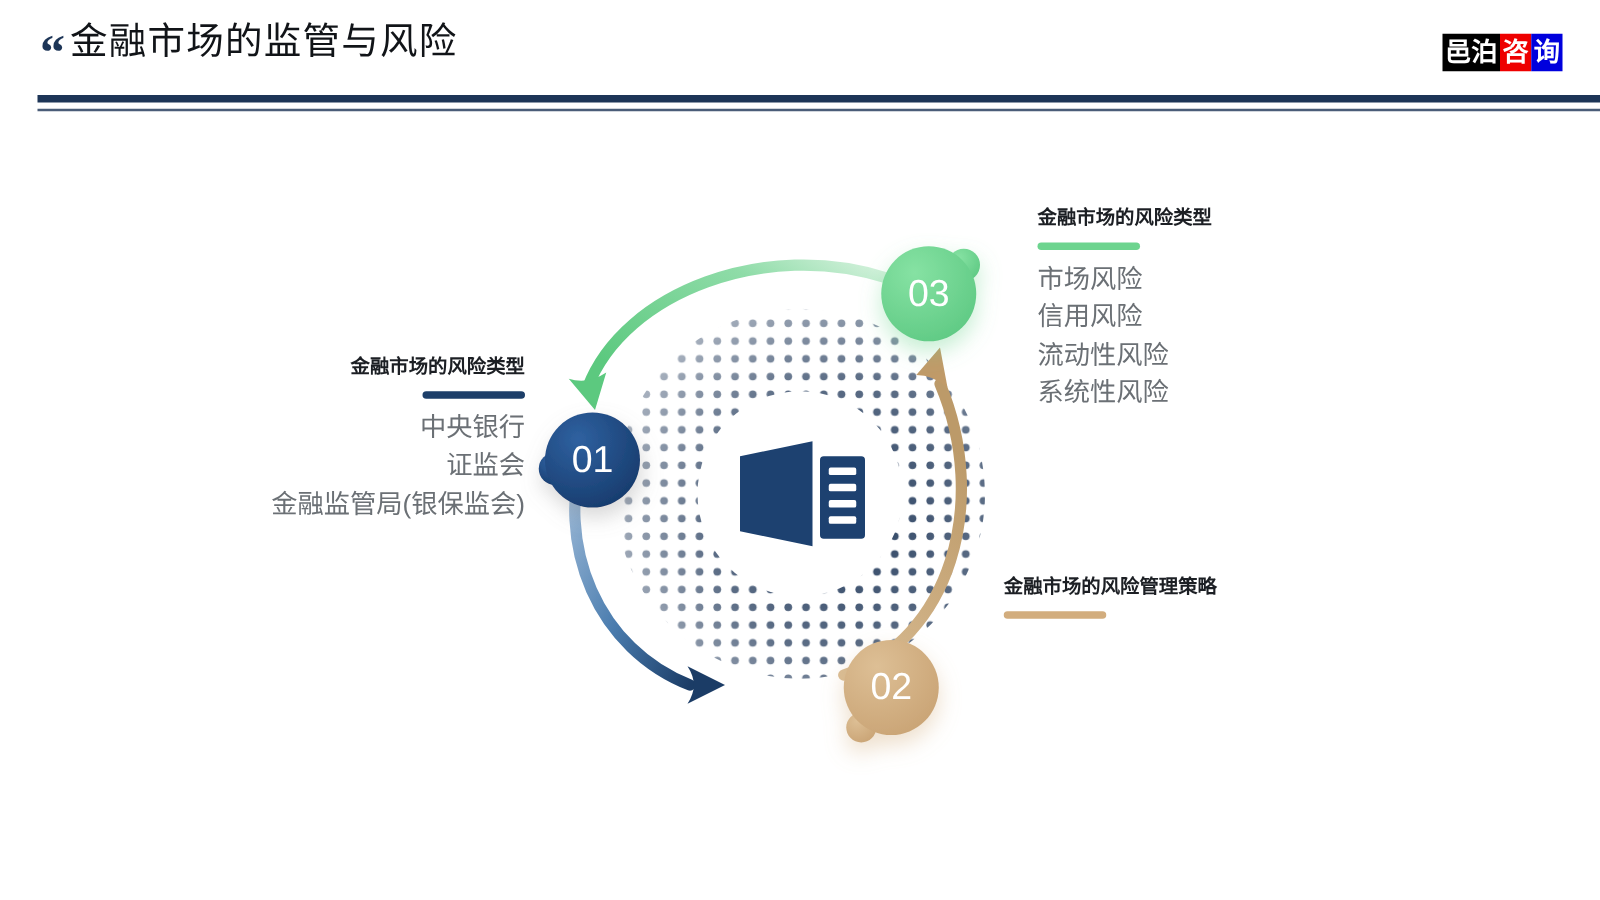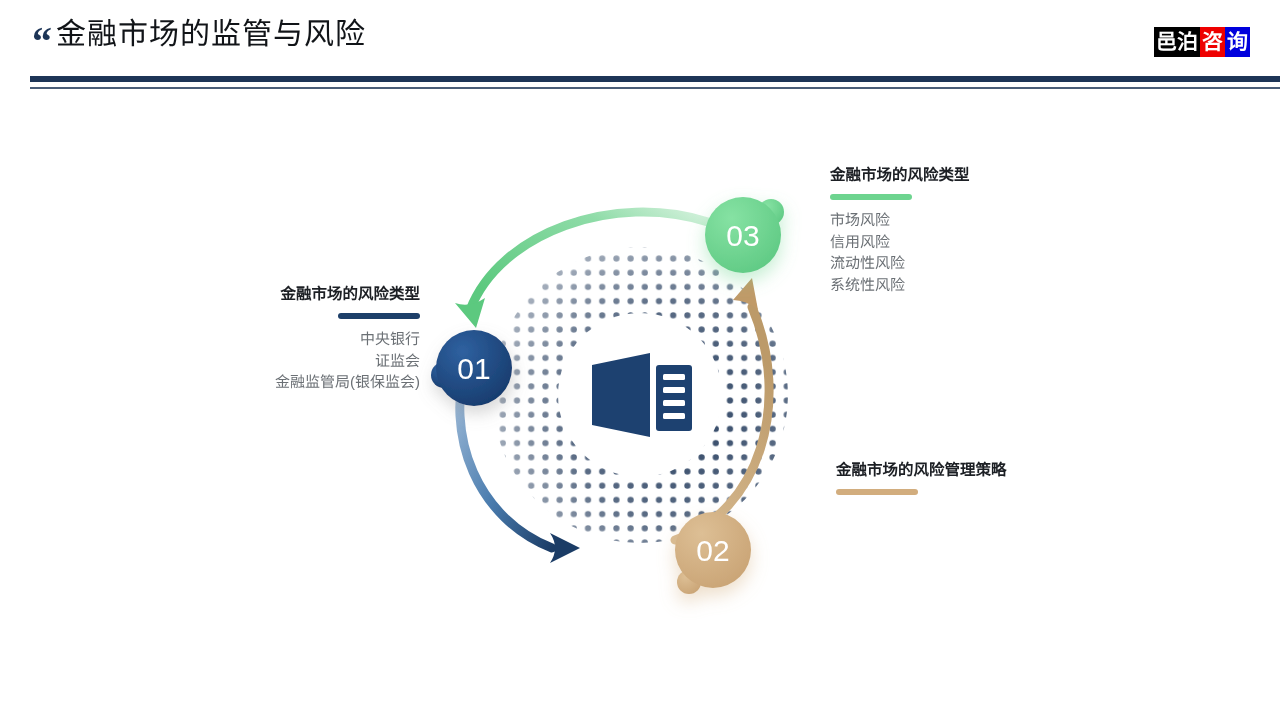--- a/index.html
+++ b/index.html
@@ -54,33 +54,33 @@
   .block { position:absolute; }
   .block .blk-title {
     font-size:15.5px; font-weight:700; color:#1c1f24;
     line-height:1.3; white-space:nowrap;
   }
   .block .blk-bar {
     height:6px; border-radius:3px; margin-top:9px; width:82px;
   }
   .block .blk-list { margin-top:9px; }
   .block .blk-list li {
-    list-style:none; font-size:15px; color:#6b7075;
+    list-style:none; font-size:21px; color:#6b7075;
     line-height:1.44; white-space:nowrap;
   }
 
   
   #block-regulation { left:130px; top:284px; width:290px; text-align:right; }
   #block-regulation .blk-bar { background:#1d3f69; margin-left:auto; margin-right:0; }
 
   
   #block-risk-types { left:830px; top:165px; width:330px; text-align:left; }
   #block-risk-types .blk-bar { background:#6dd48f; }
 
-  #block-risk-mgmt { left:836px; top:460px; width:330px; text-align:left; }
+  #block-risk-mgmt { left:803px; top:460px; width:330px; text-align:left; }
   #block-risk-mgmt .blk-bar { background:#d2ad7e; }
 </style>
 </head>
 <body>
 
 <div id="slide">
 
   <div id="header">
     <div id="quote-mark">“</div>
     <div id="page-title">金融市场的监管与风险</div>

